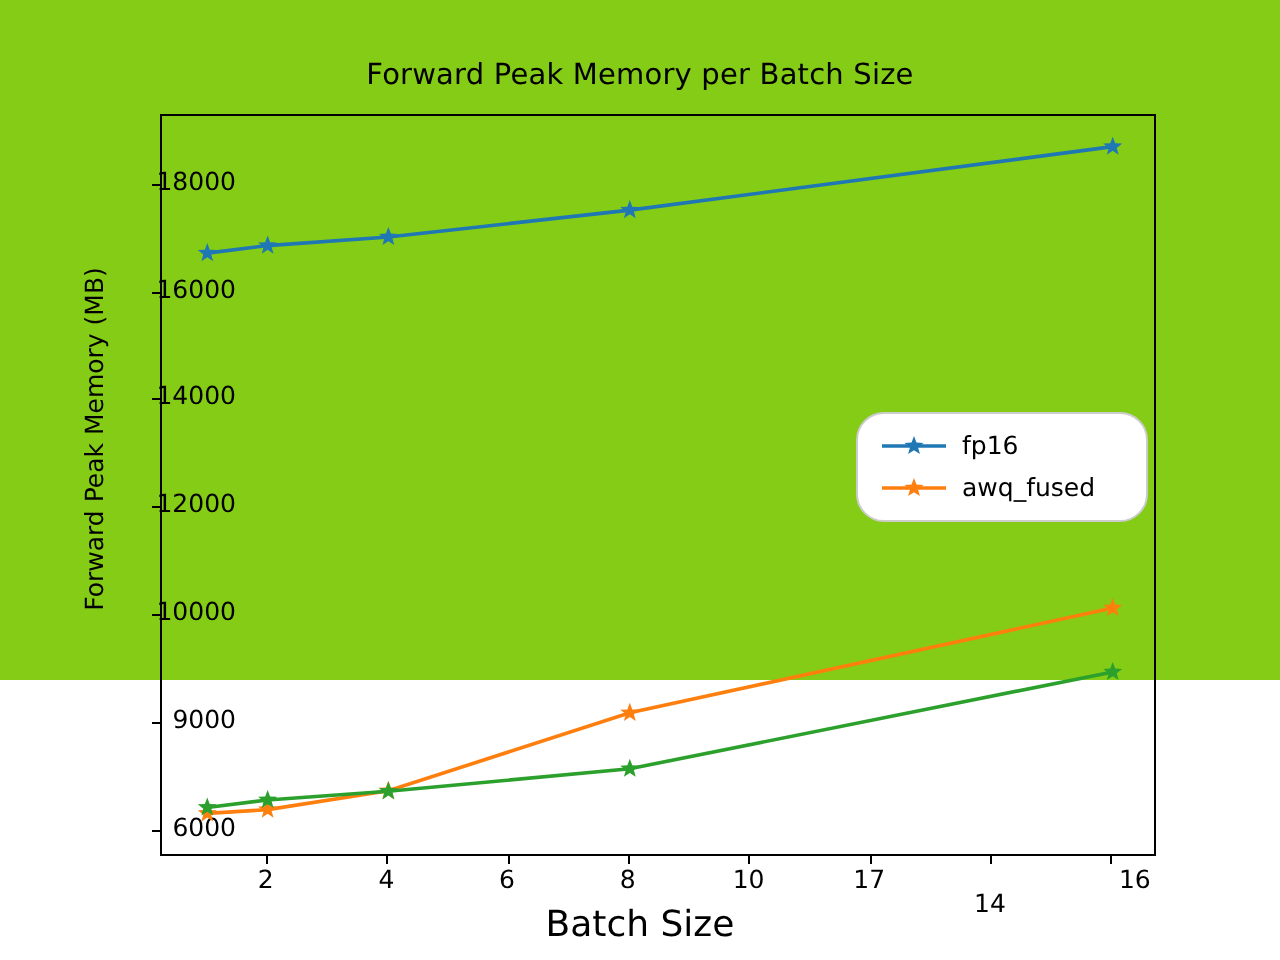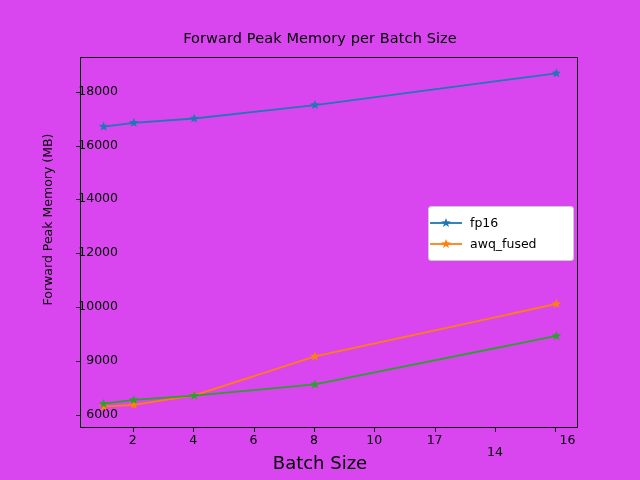--- a/index.html
+++ b/index.html
@@ -1,21 +1,21 @@
 <!DOCTYPE html>
 <html><head>
 <meta charset="utf-8">
 <style>
   html,body{margin:0;padding:0;}
   body{
     width:640px;height:480px;background:#ffffff;
     font-family:"DejaVu Sans","Liberation Sans",sans-serif;
     overflow:hidden;
   }
-  #figure{position:relative;width:640px;height:480px;background:#d946ef;}
+  #figure{position:relative;width:640px;height:340px;background:#84cc16;}
 
   #chart-title{
     position:absolute;left:0;top:30px;width:640px;text-align:center;
     font-size:14.5px;color:#000;letter-spacing:0.1px;
   }
 
   
   #plot-area{
     position:absolute;left:80px;top:57px;width:498px;height:371px;
     border:1.1px solid #000;box-sizing:border-box;background:transparent;
@@ -33,22 +33,22 @@
   }
   #y-axis-label{
     position:absolute;left:-83px;top:212px;width:260px;text-align:center;
     font-size:12.5px;color:#000;
     transform:rotate(-90deg);transform-origin:center center;
   }
 
   
   #legend{
     position:absolute;left:428px;top:206px;width:146px;
-    background:#fff;border:1px solid #cccccc;border-radius:3px;
-    padding:5px 6px 6px 0;box-sizing:border-box;
+    background:#fff;border:1px solid #cccccc;border-radius:14px;
+    padding:5px 6px 6px 11px;box-sizing:border-box;
   }
   .legend-row{display:flex;align-items:center;height:21px;}
   .legend-sample{width:34px;height:14px;position:relative;margin-right:7px;flex:0 0 34px;}
   .legend-sample svg{position:absolute;left:0;top:0;}
   .legend-label{font-size:12.5px;color:#000;white-space:nowrap;}
 </style>
 </head>
 <body>
 
 <div id="figure">

